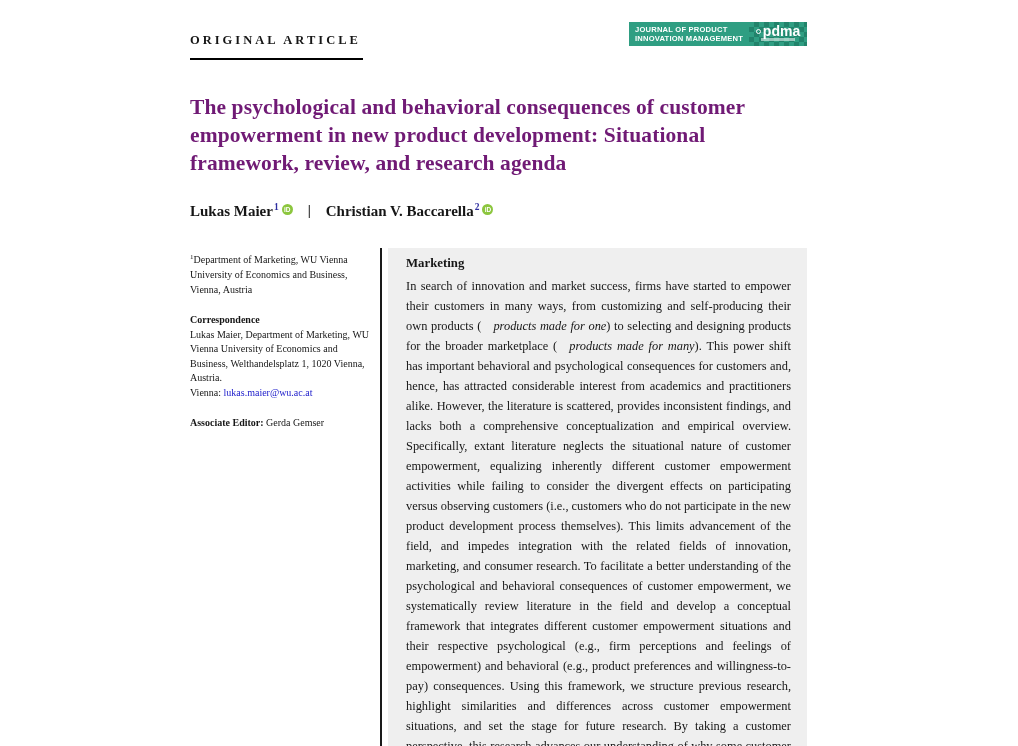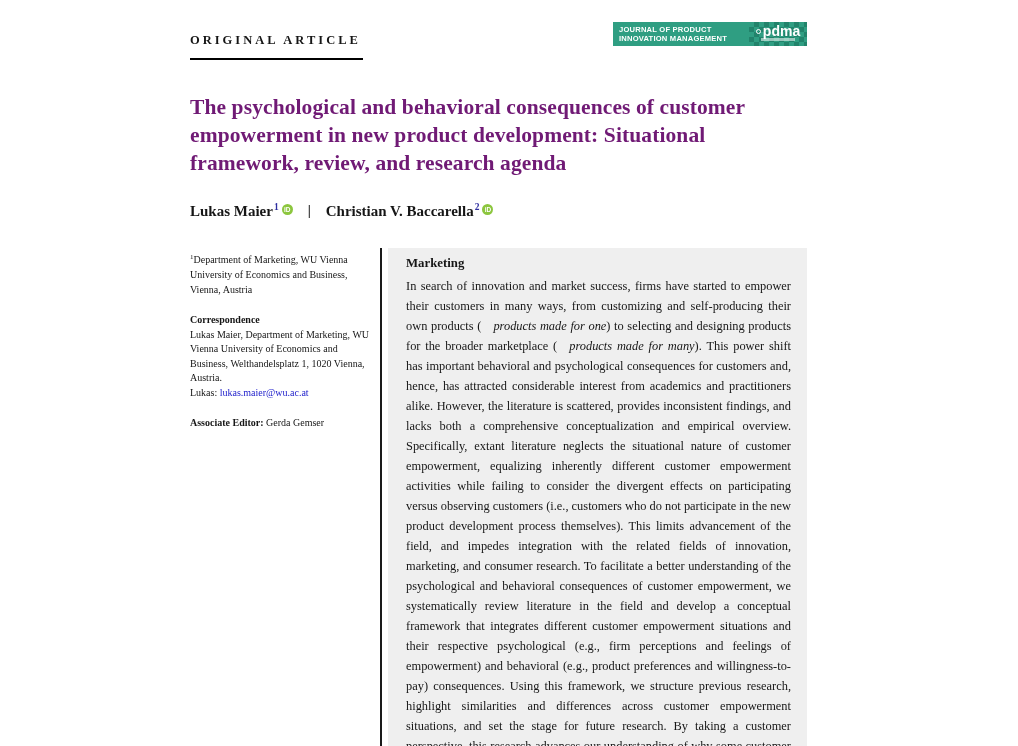--- a/index.html
+++ b/index.html
@@ -28,21 +28,21 @@
   .kicker {
     margin-top: 11px;
     font-size: 12.5px;
     font-weight: bold;
     letter-spacing: 3px;
     border-bottom: 2.5px solid #000;
     padding-bottom: 10px;
     padding-right: 2px;
   }
   .journal-badge {
-    width: 194px;
+    width: 178px;
     height: 24px;
     background-color: #2f9e82;
     display: flex;
     align-items: stretch;
     overflow: hidden;
   }
   .badge-text {
     flex: 1;
     padding: 3px 0 3px 6px;
     font-family: "Liberation Sans", sans-serif;
@@ -223,21 +223,21 @@
   </div>
 
   <div class="columns">
 
     <div class="left-col">
       <div class="aff"><sup>1</sup><span>Department of Marketing, WU Vienna University of Economics and Business, Vienna, Austria</span></div>
 
       <div class="corr-heading">Correspondence</div>
       <div class="corr-body">Lukas Maier, Department of Marketing, WU Vienna University of Economics and Business, Welthandelsplatz 1, 1020 Vienna, Austria.</div>
       <div class="email-line">
-        <span>Lukas: </span><a class="email-link">lukas.maier@wu.ac.at</a>
+        <span>Vienna: </span><a class="email-link">lukas.maier@wu.ac.at</a>
       </div>
 
       <div class="assoc-line">
         <span class="assoc-label">Associate Editor: </span><span>Gerda Gemser</span>
       </div>
     </div>
 
     <div class="col-divider"></div>
 
     <div class="abstract-box">

